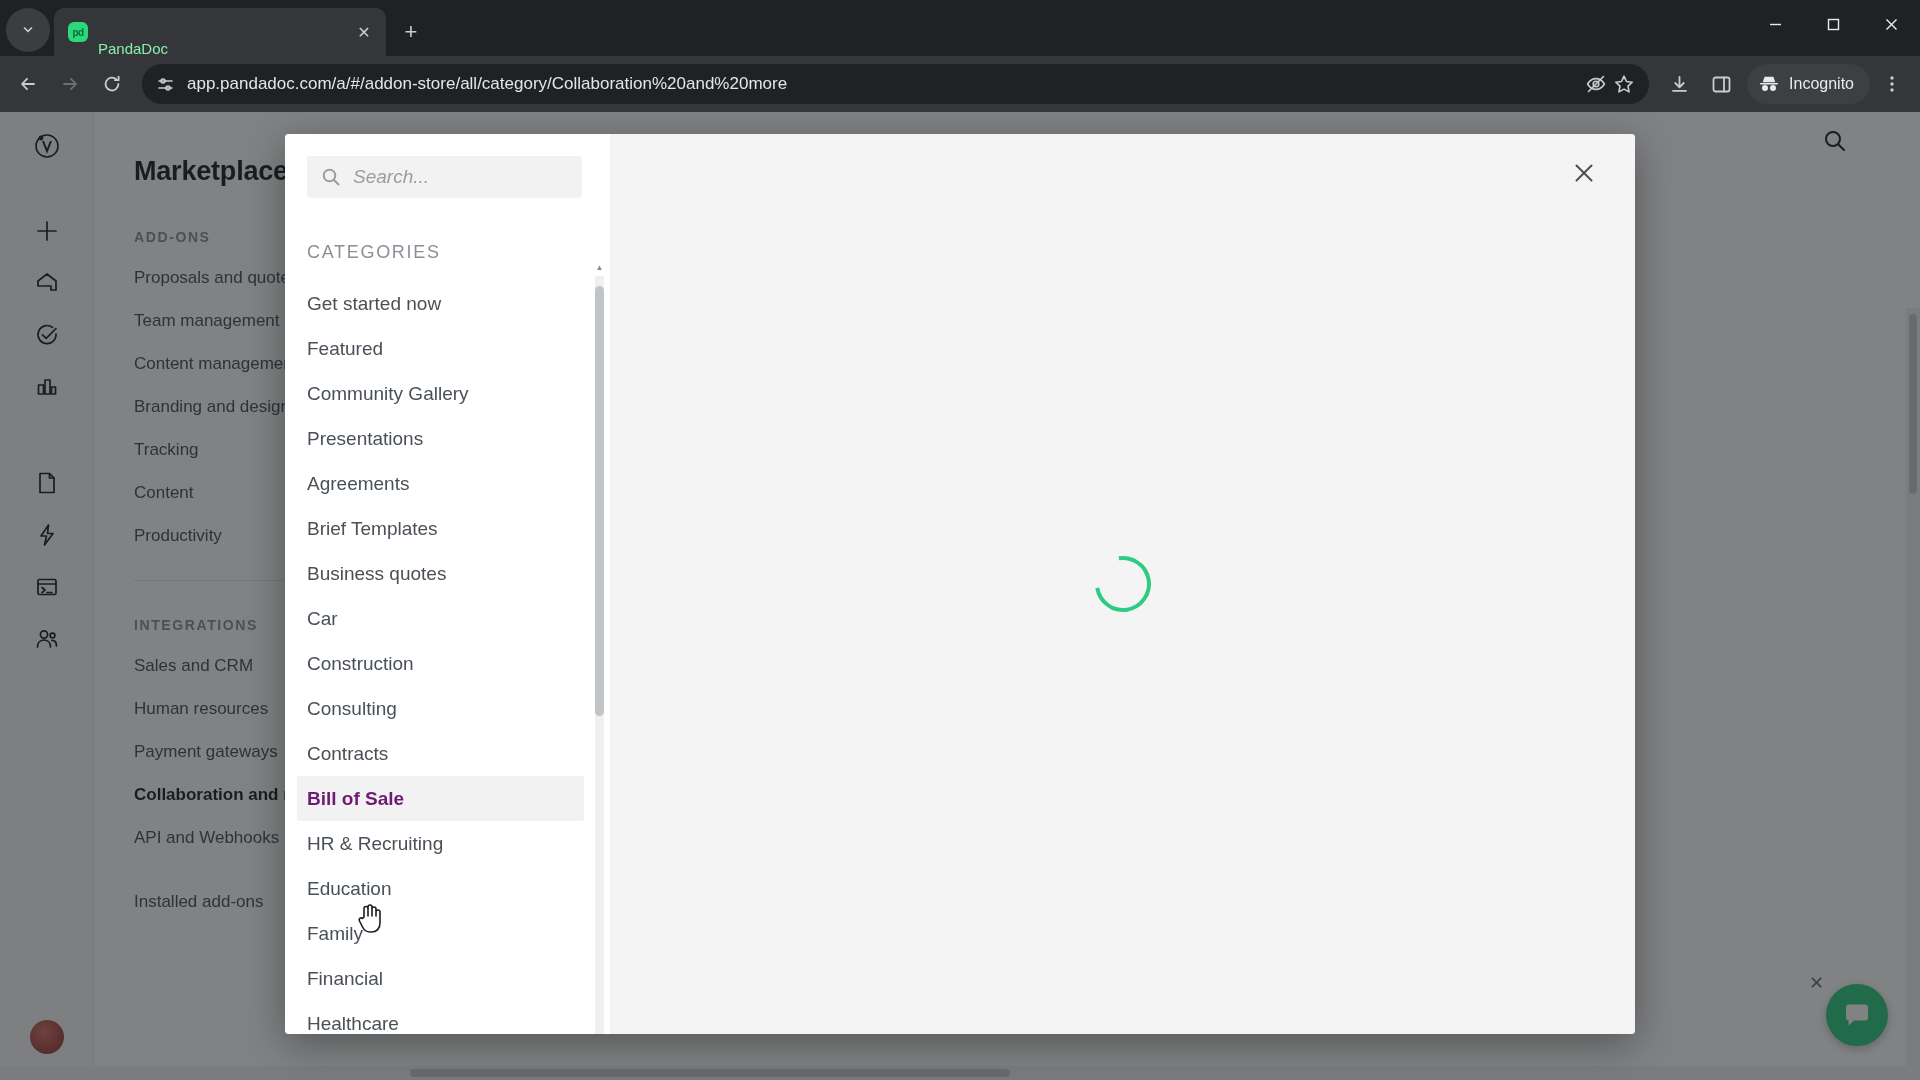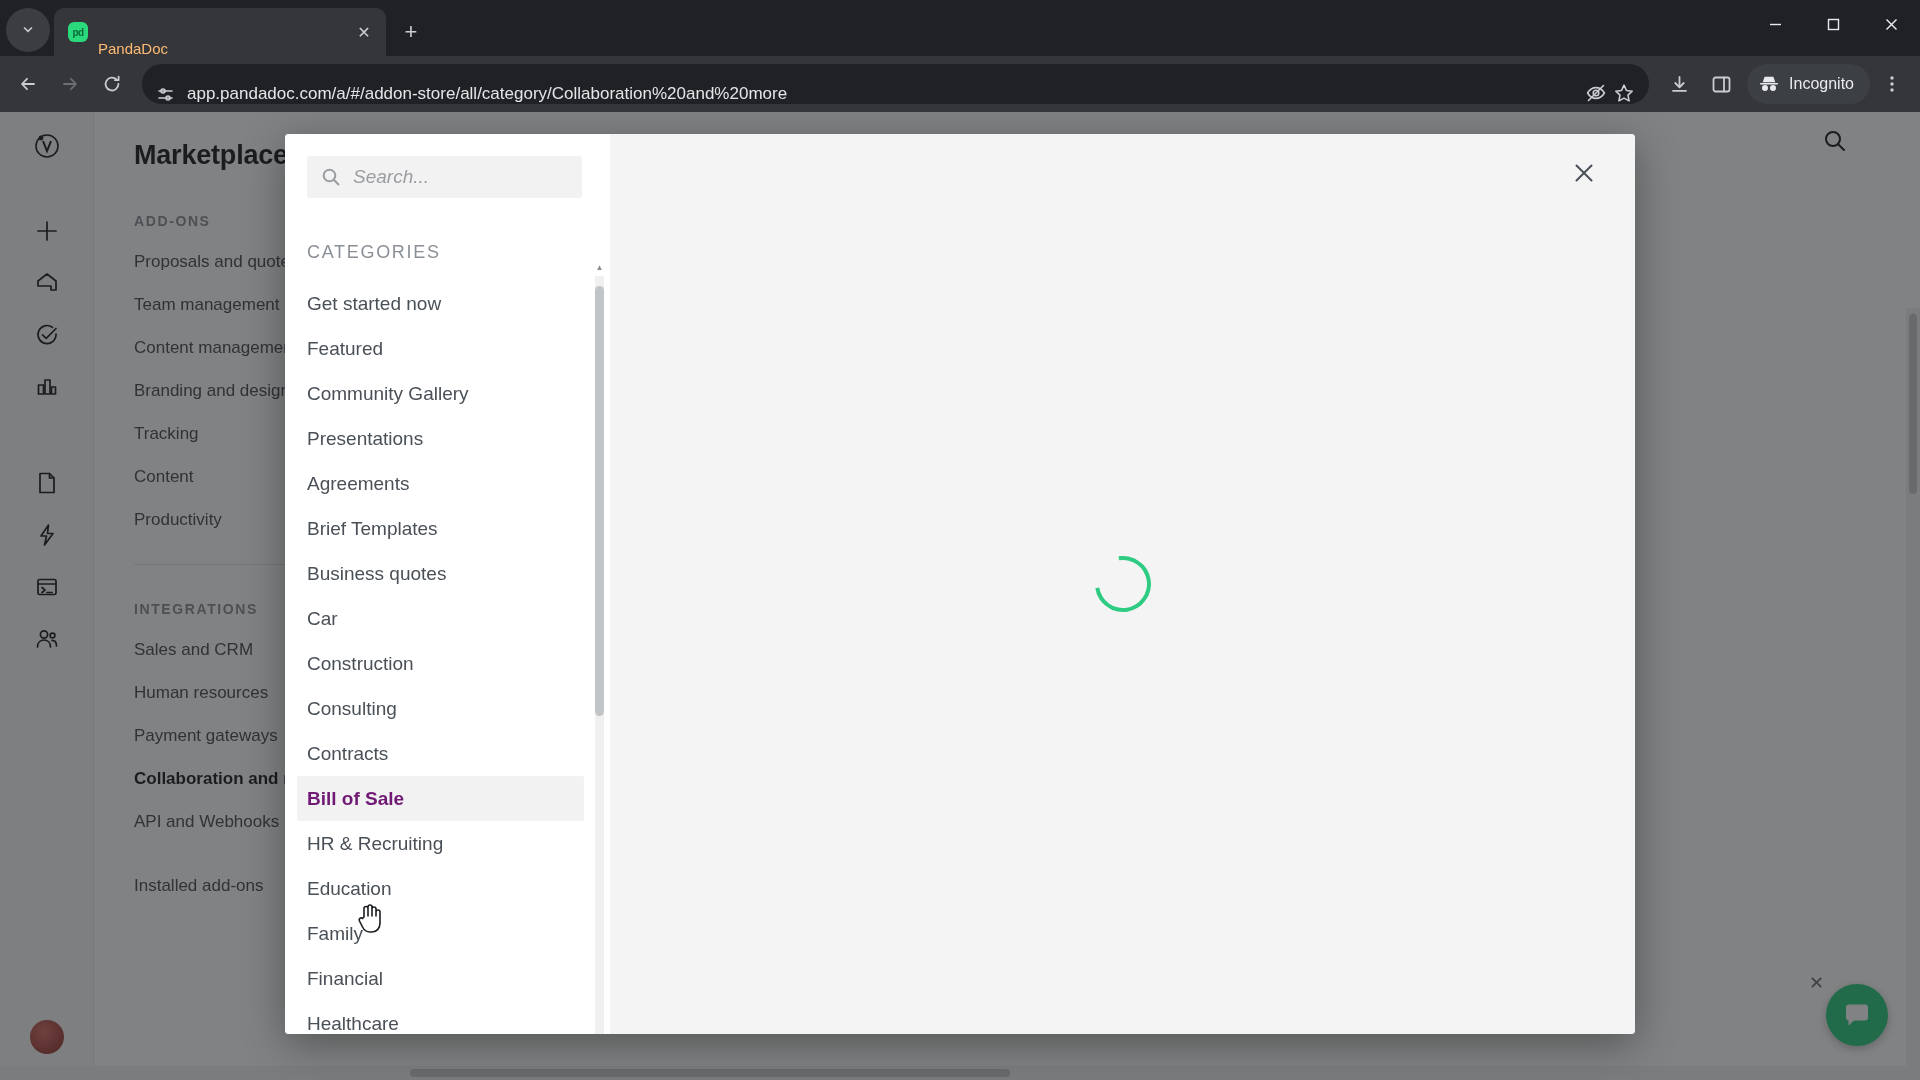--- a/index.html
+++ b/index.html
@@ -28,21 +28,21 @@
     display:flex; align-items:center; padding:0 10px 0 14px; gap:10px;
     position:relative;
   }
   .tab-favicon {
     width:20px; height:20px; border-radius:6px; background:#2ad97c;
     display:flex; align-items:center; justify-content:center;
     font-size:10px; font-weight:bold; color:#0b6b39; letter-spacing:-0.5px;
     flex:0 0 auto;
   }
   .tab-title {
-    flex:1; color:#fdba74; font-size:15px; white-space:nowrap;
+    flex:1; color:#86efac; font-size:15px; white-space:nowrap;
     overflow:hidden; text-overflow:ellipsis;margin-top:33px;
   }
   .tab-close {
     width:24px; height:24px; border-radius:12px; display:flex;
     align-items:center; justify-content:center; color:#c9ccd0; font-size:16px;
     flex:0 0 auto;
   }
   .newtab {
     width:34px; height:34px; border-radius:17px; margin:0 0 7px 8px;
     display:flex; align-items:center; justify-content:center;
@@ -61,21 +61,21 @@
   }
   .tbtn {
     width:40px; height:40px; border-radius:20px; display:flex;
     align-items:center; justify-content:center; flex:0 0 auto;
   }
   .tbtn svg { stroke:#c9ccd0; fill:none; stroke-width:1.8;
               stroke-linecap:round; stroke-linejoin:round; }
   .tbtn.disabled svg { stroke:#6b6e72; }
   .omnibox {
     flex:1; height:40px; background:#202124; border-radius:20px;
-    display:flex; align-items:flex-end; padding:0 14px; gap:12px;
+    display:flex; align-items:center; padding:0 14px; gap:12px;
     margin:0 8px; min-width:0;
   }
   .omni-url {
     flex:1; color:#e3e5e8; font-size:17px; white-space:nowrap;
     overflow:hidden; text-overflow:ellipsis;
   }
   .omni-icons { display:flex; align-items:center; gap:6px; flex:0 0 auto; }
   .incognito-pill {
     height:40px; border-radius:20px; background:#3c4043; display:flex;
     align-items:center; gap:8px; padding:0 16px 0 10px; flex:0 0 auto;
@@ -111,21 +111,21 @@
     margin-bottom:26px;
     background:radial-gradient(circle at 40% 35%, #d9706a, #8c332e);
   }
 
   
   .navcol {
     position:absolute; left:94px; top:0; width:320px; height:968px;
     background:#ffffff; padding:0 0 0 40px;
   }
   .page-title {
-    font-size:27px; font-weight:bold; color:#1c1f23; margin-top:28px;
+    font-size:27px; font-weight:bold; color:#1c1f23; margin-top:44px;
     letter-spacing:-0.2px;
   }
   .nav-section {
     margin-top:42px; font-size:14px; font-weight:bold; color:#8b9097;
     letter-spacing:1.6px;
   }
   .nav-section.second { margin-top:36px; }
   .nav-item {
     font-size:17px; color:#4a5057; margin-top:23px; white-space:nowrap;
   }

